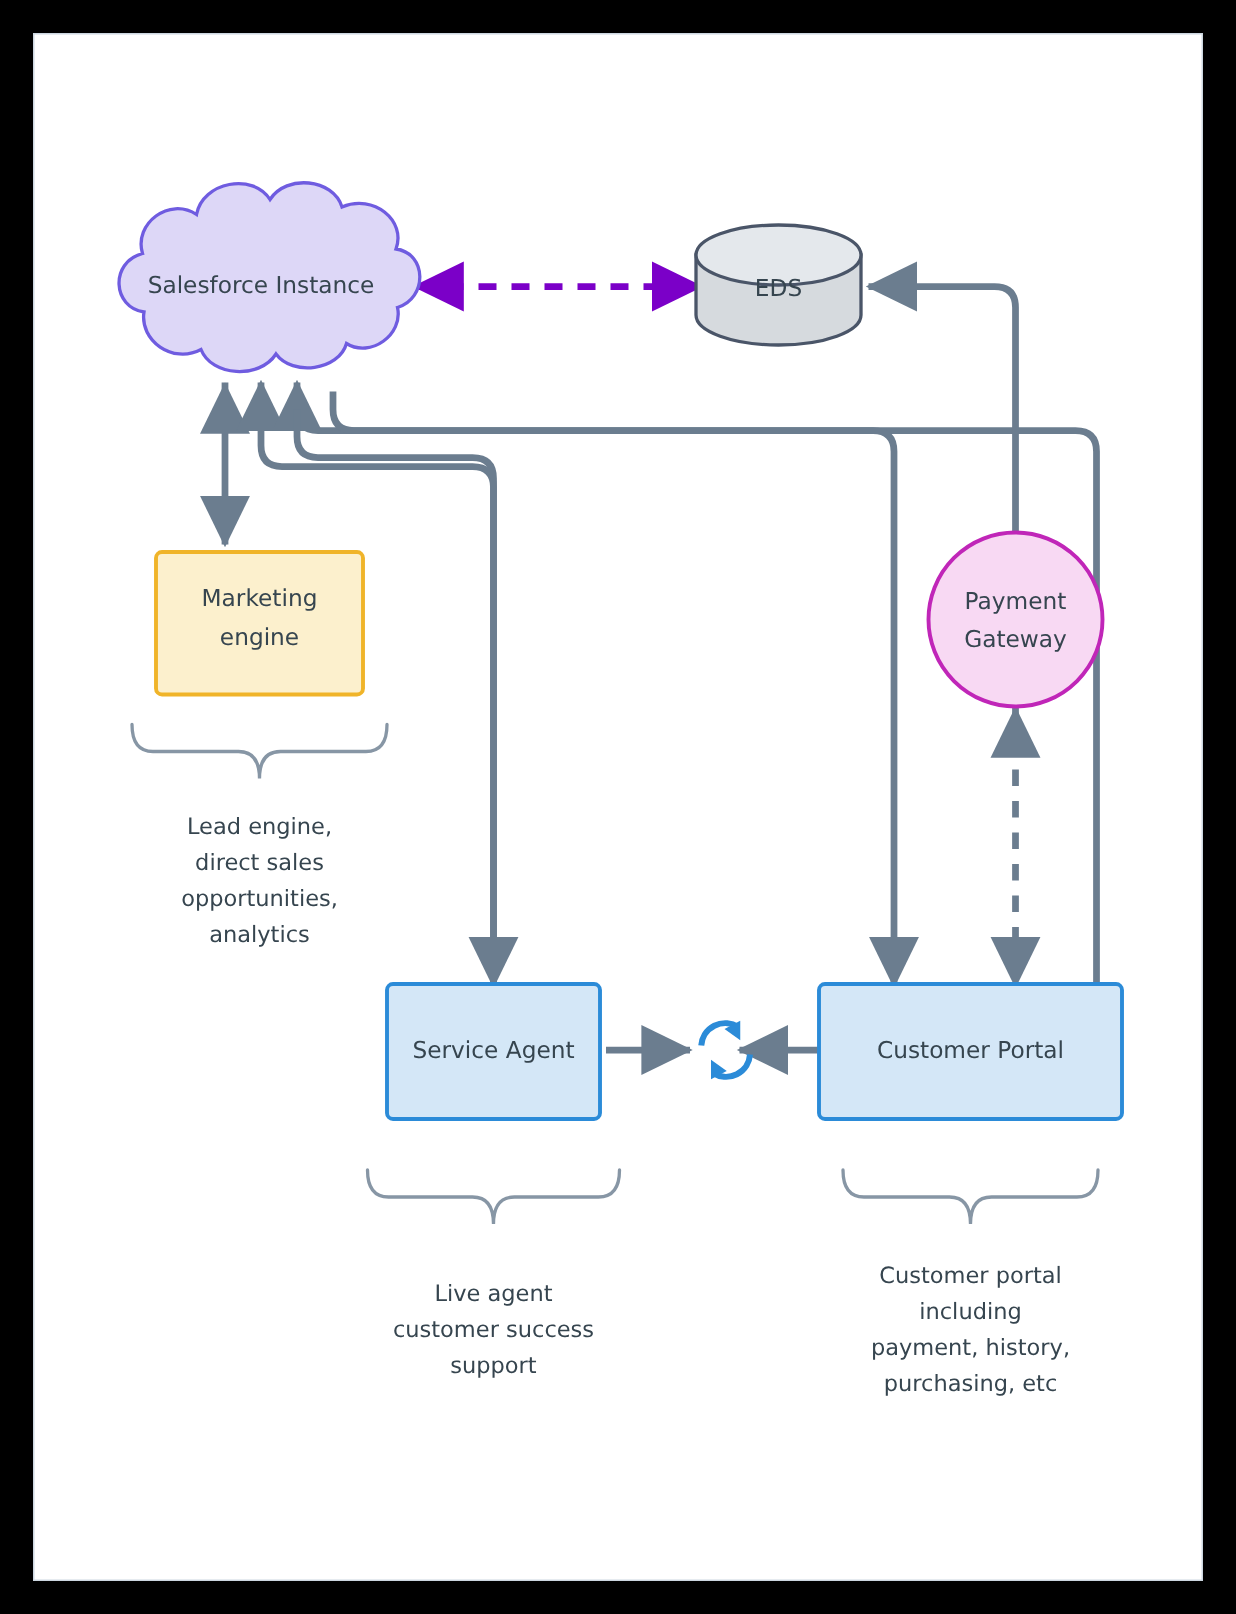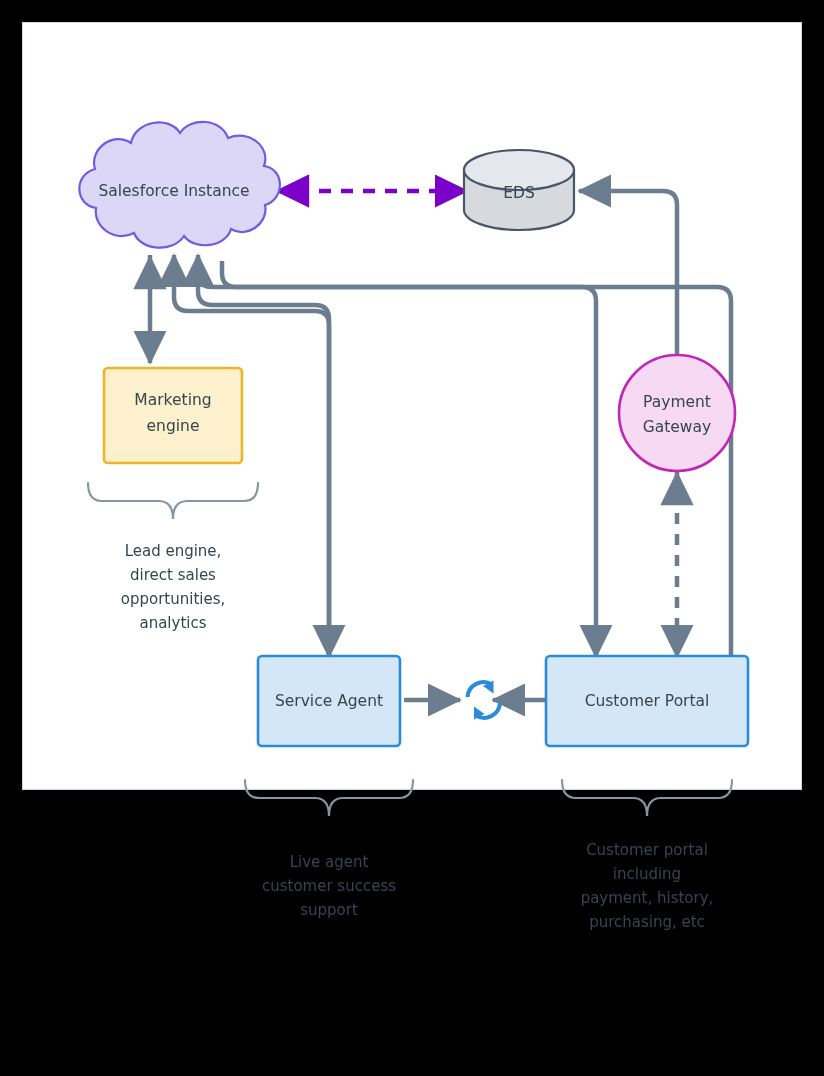--- a/index.html
+++ b/index.html
@@ -12,21 +12,21 @@
     width: 824px;
     height: 1076px;
     font-family: "DejaVu Sans", "Liberation Sans", sans-serif;
     overflow: hidden;
   }
   #canvas {
     position: absolute;
     left: 22px;
     top: 22px;
     width: 780px;
-    height: 768px;
+    height: 1032px;
     background: #ffffff;
     border: 1px solid #ccd6e0;
     box-sizing: border-box;
   }
   #diagram-svg {
     position: absolute;
     left: 0;
     top: 0;
   }
   .node-label {

